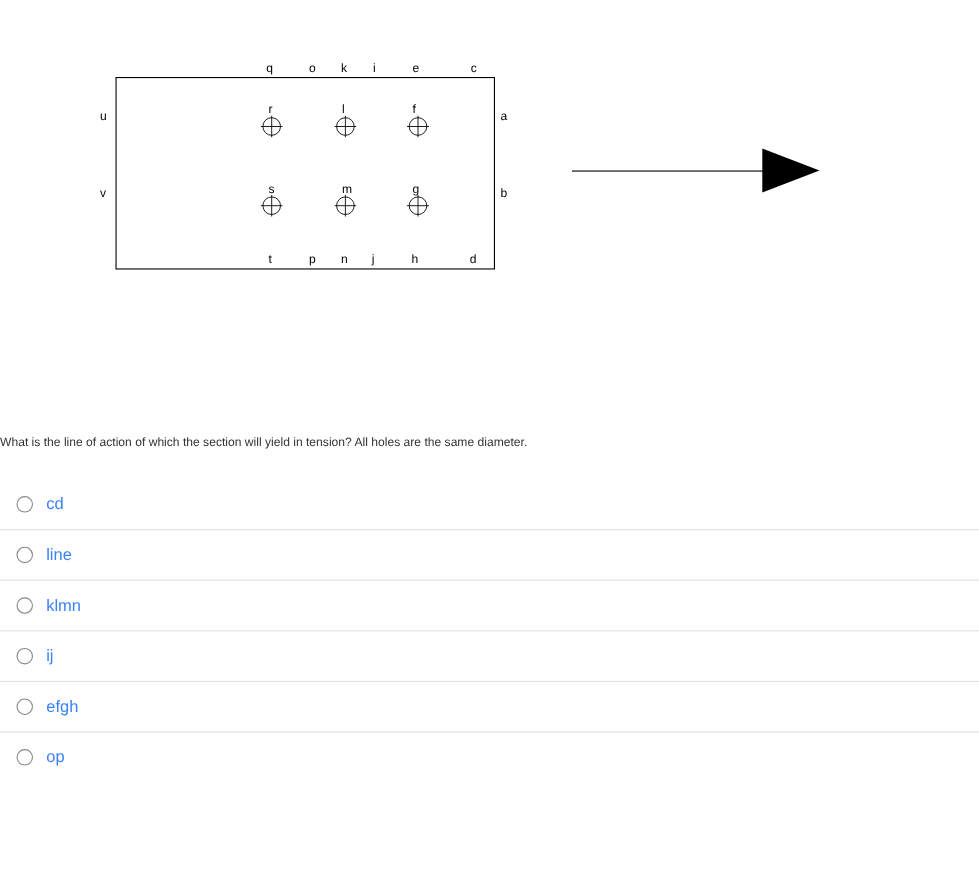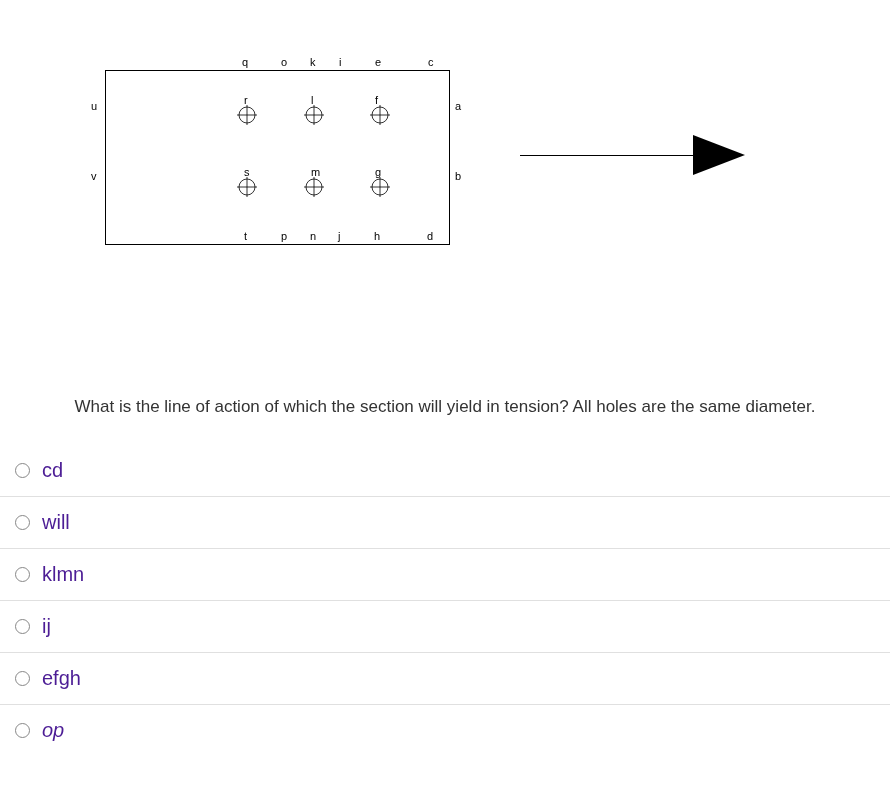--- a/index.html
+++ b/index.html
@@ -54,52 +54,50 @@
       position: absolute;
       left: 693px;
       top: 135px;
       width: 0;
       height: 0;
       border-top: 20px solid transparent;
       border-bottom: 20px solid transparent;
       border-left: 52px solid #000;
     }
     .question-text {
-      font-size: 17px;
+      font-size: 11px;
       color: #333;
       margin: 135px 0 26px 0;
       padding-left: 0;
       line-height: 1.4;
-      text-align: center;
     }
     .options {
       margin-top: 12px;
     }
     .option-row {
       display: flex;
       align-items: center;
       border-bottom: 1px solid #e0e0e0;
       padding: 14px 0 14px 15px;
       cursor: pointer;
     }
     .option-row:last-child {
       border-bottom: none;
-      font-style: italic;
     }
     .radio {
       width: 15px;
       height: 15px;
       border: 1.5px solid #888;
       border-radius: 50%;
       margin-right: 12px;
       flex-shrink: 0;
     }
     .option-label {
-      font-size: 20px;
-      color: #4c1d95;
+      font-size: 15px;
+      color: #3b82f6;
     }
   </style>
 </head>
 <body>
 
 <div class="diagram-area">
   <div class="plate-rect"></div>
 
   <div id="labels-container">
       <div class="label" style="left: 242px; top: 56px;">q</div>
@@ -164,21 +162,21 @@
 
 <div class="question-text">What is the line of action of which the section will yield in tension? All holes are the same diameter.</div>
 
 <div class="options" id="options-container">
     <div class="option-row">
       <div class="radio"></div>
       <div class="option-label">cd</div>
     </div>
     <div class="option-row">
       <div class="radio"></div>
-      <div class="option-label">will</div>
+      <div class="option-label">line</div>
     </div>
     <div class="option-row">
       <div class="radio"></div>
       <div class="option-label">klmn</div>
     </div>
     <div class="option-row">
       <div class="radio"></div>
       <div class="option-label">ij</div>
     </div>
     <div class="option-row">

